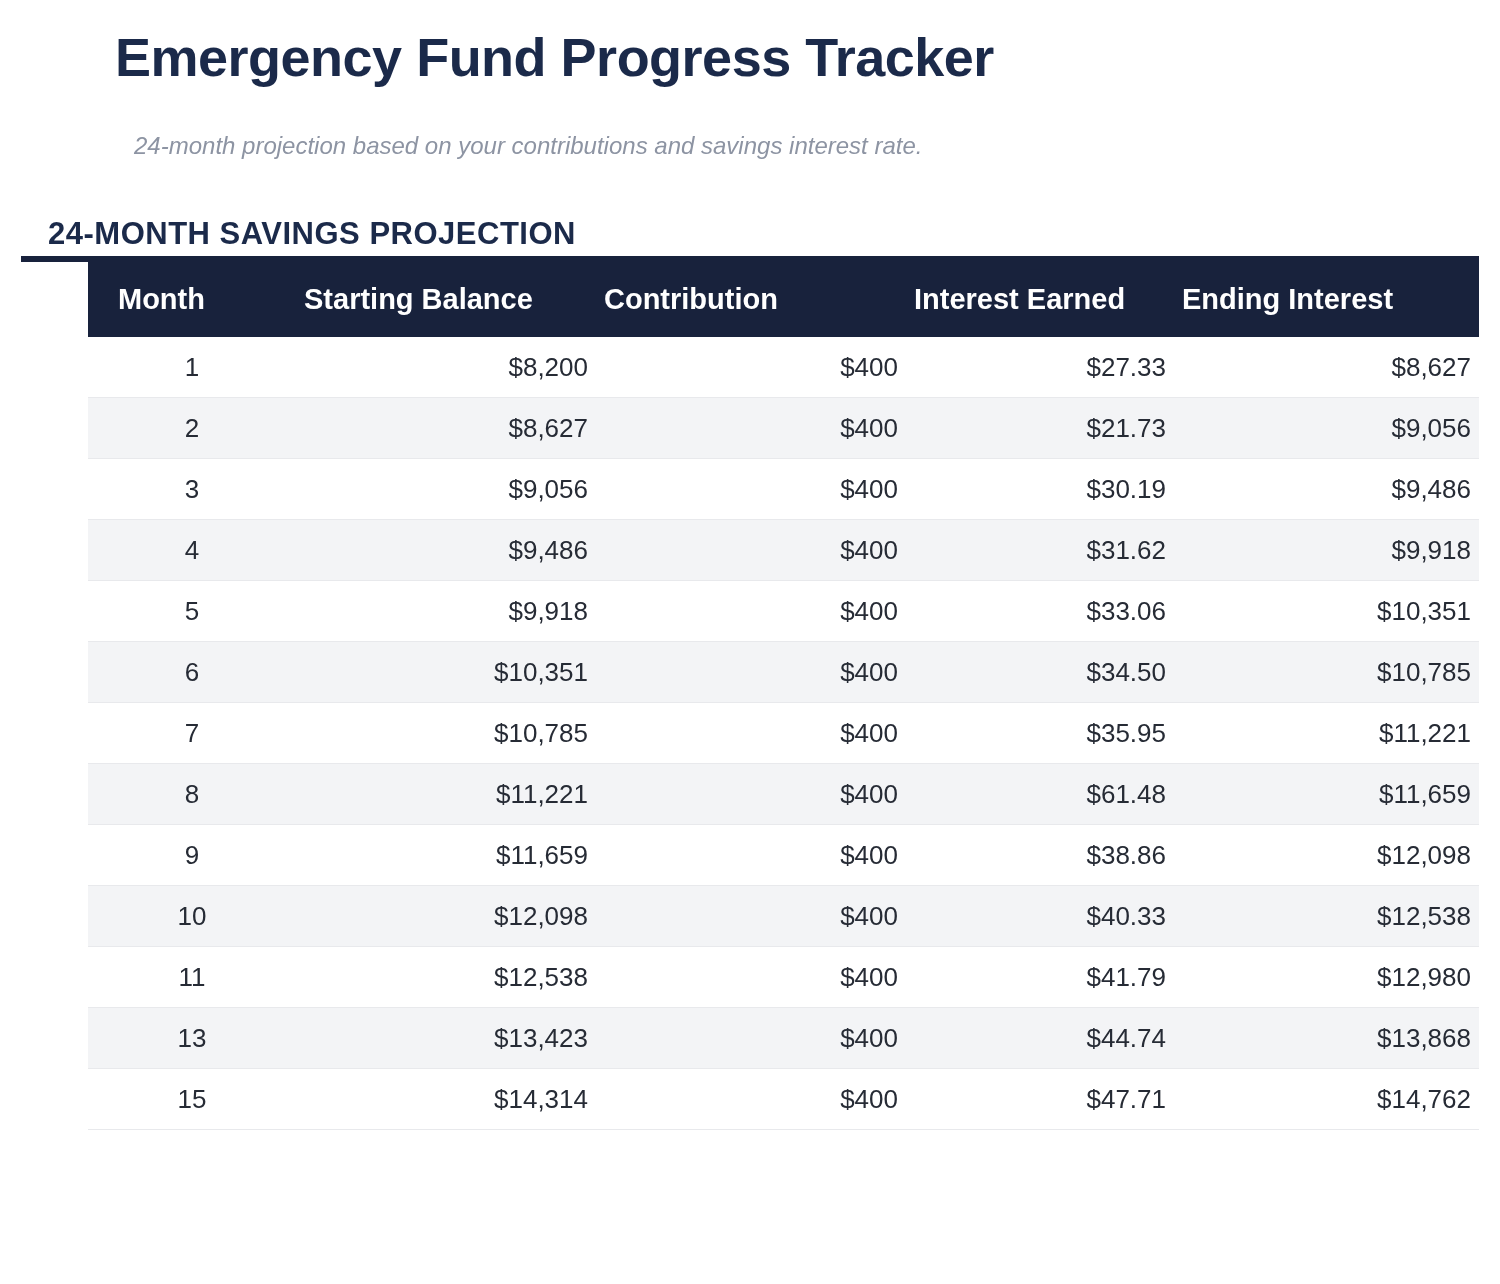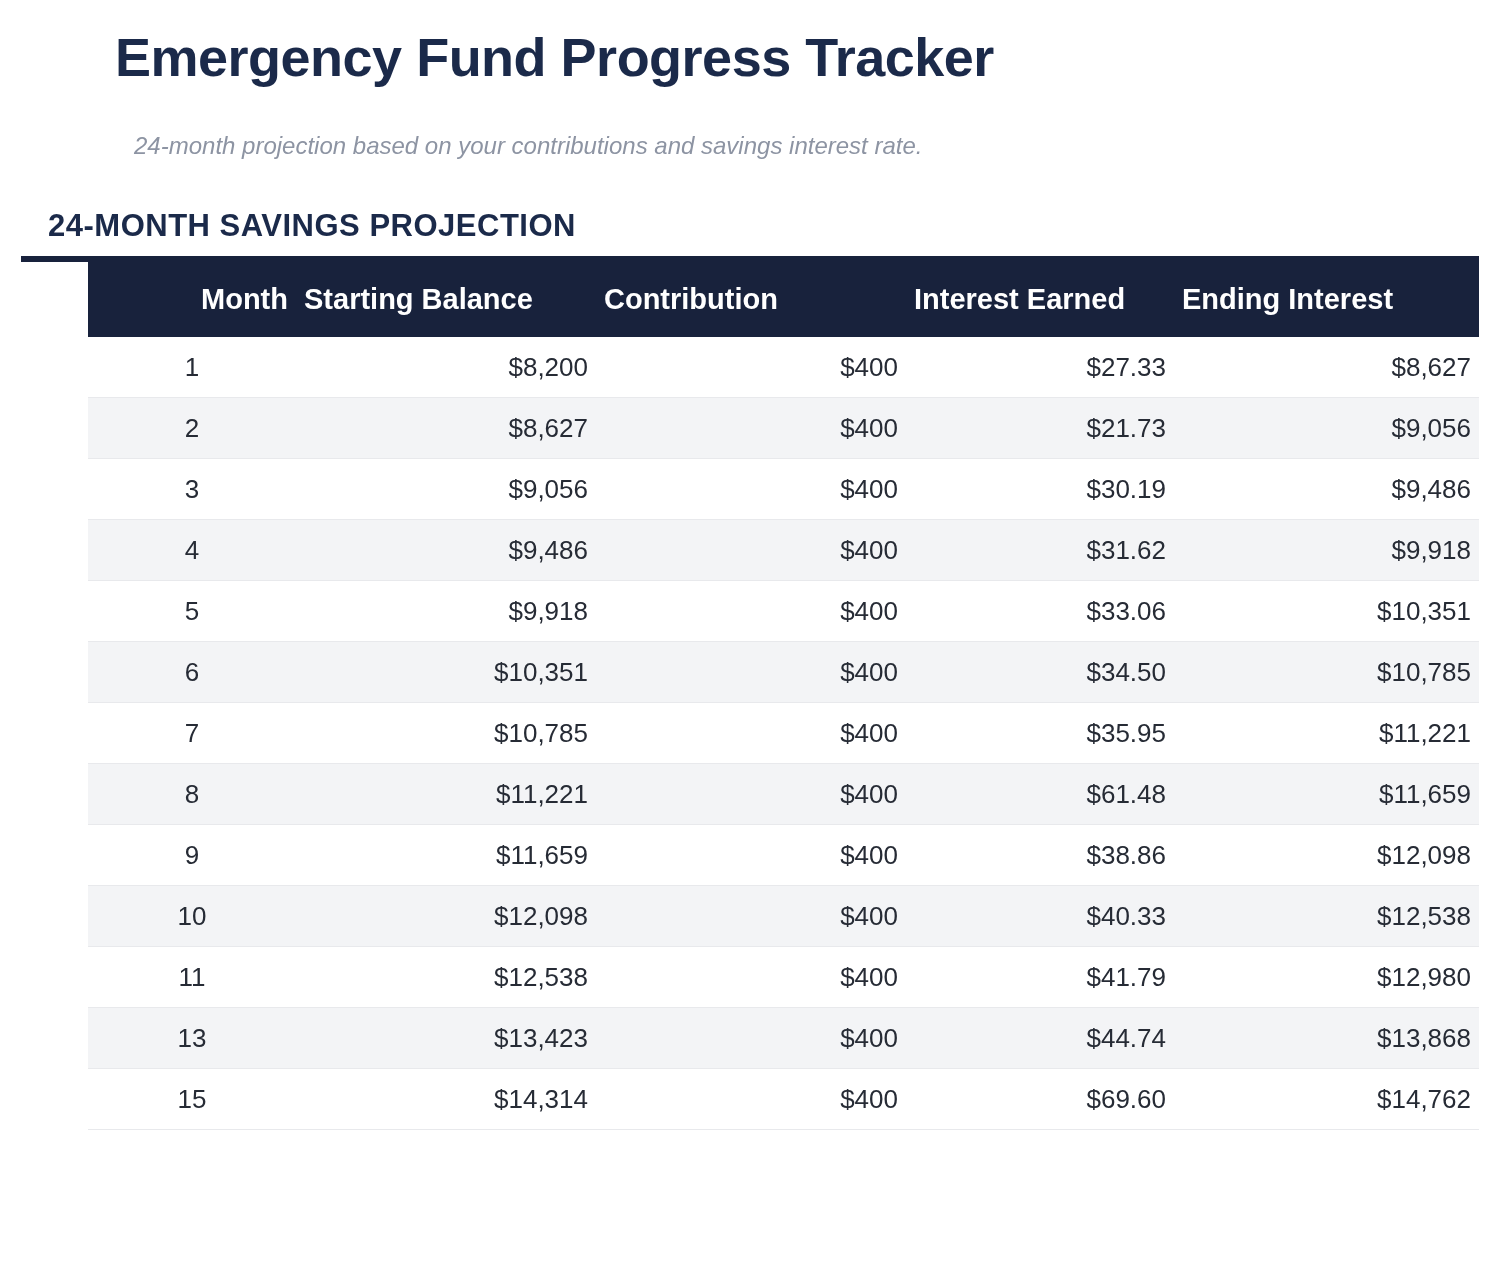--- a/index.html
+++ b/index.html
@@ -27,21 +27,21 @@
     left: 118px;
     top: 116px;
     margin: 16px;
     font-size: 24px;
     font-style: italic;
     color: #8d94a3;
   }
   .section-heading {
     position: absolute;
     left: 48px;
-    top: 208px;
+    top: 216px;
     margin: 0;
     font-size: 31px;
     font-weight: bold;
     letter-spacing: 0.5px;
     color: #1b2a4a;
   }
   .section-rule {
     position: absolute;
     left: 21px;
     top: 256px;
@@ -65,21 +65,21 @@
   thead th {
     background: #18223c;
     color: #ffffff;
     font-size: 29px;
     font-weight: bold;
     text-align: left;
     padding: 22px 8px;
     line-height: 31px;
   }
   thead th.month-col {
-    text-align: right;
+    text-align: left;
     padding-left: 30px;
   }
   tbody td {
     font-size: 26px;
     line-height: 28px;
     color: #262b35;
     text-align: right;
     padding: 16px 8px;
     border-bottom: 1px solid #e8e9ec;
     background: #ffffff;
@@ -202,19 +202,19 @@
           <td class="month-col">13</td>
           <td>$13,423</td>
           <td>$400</td>
           <td>$44.74</td>
           <td>$13,868</td>
         </tr>
         <tr>
           <td class="month-col">15</td>
           <td>$14,314</td>
           <td>$400</td>
-          <td>$69.60</td>
+          <td>$47.71</td>
           <td>$14,762</td>
         </tr>
       </tbody>
   </table>
 
 </div>
 
 </body></html>

